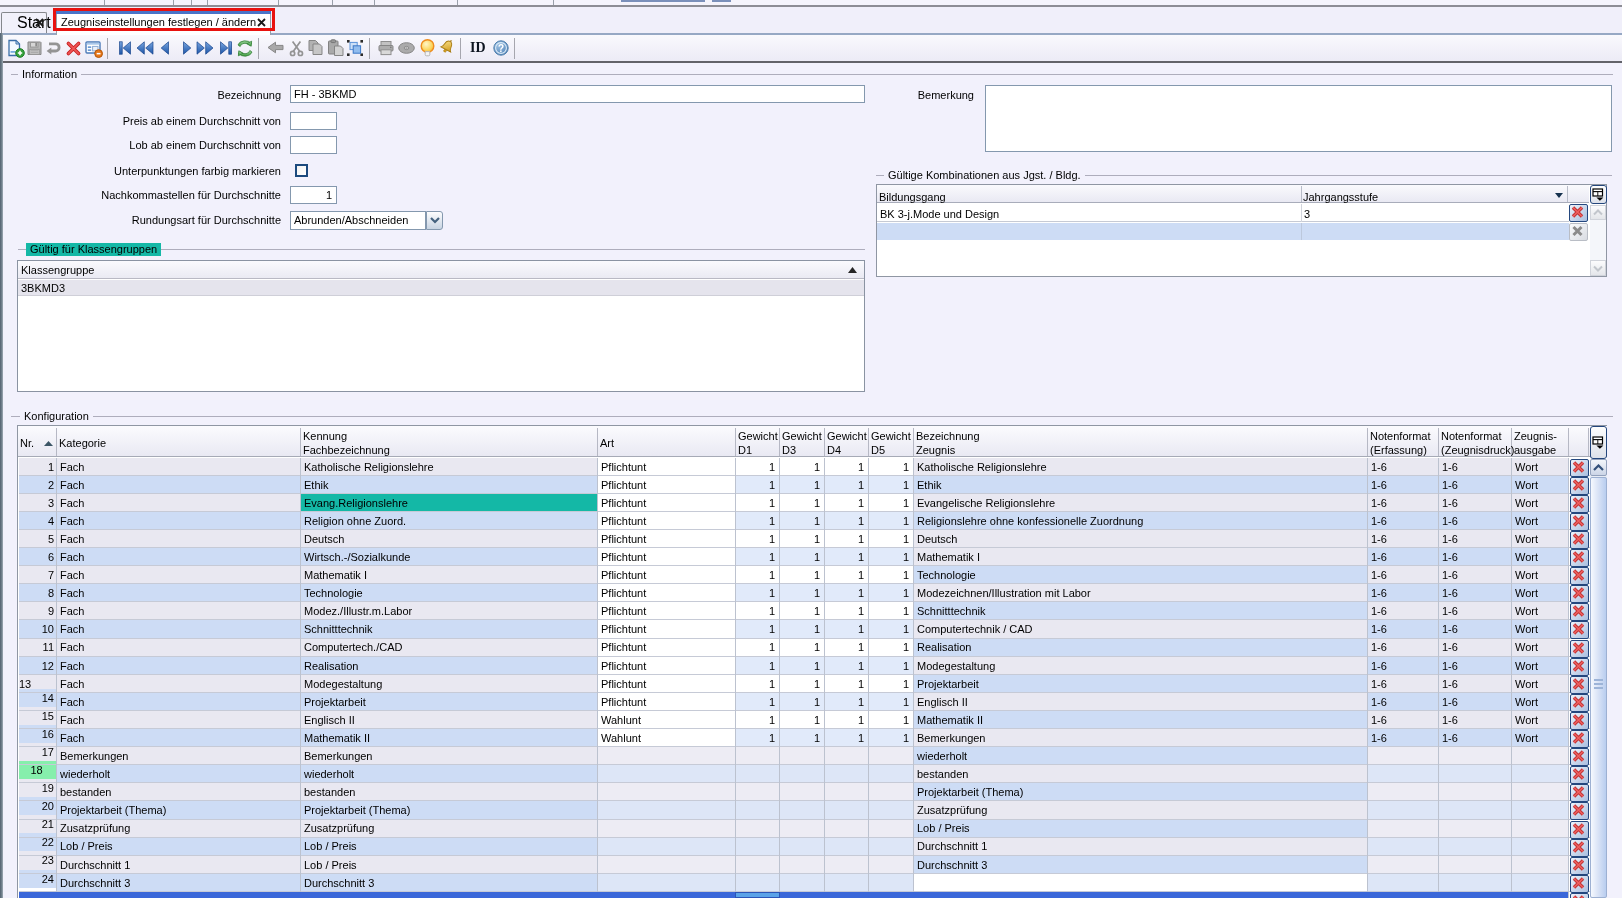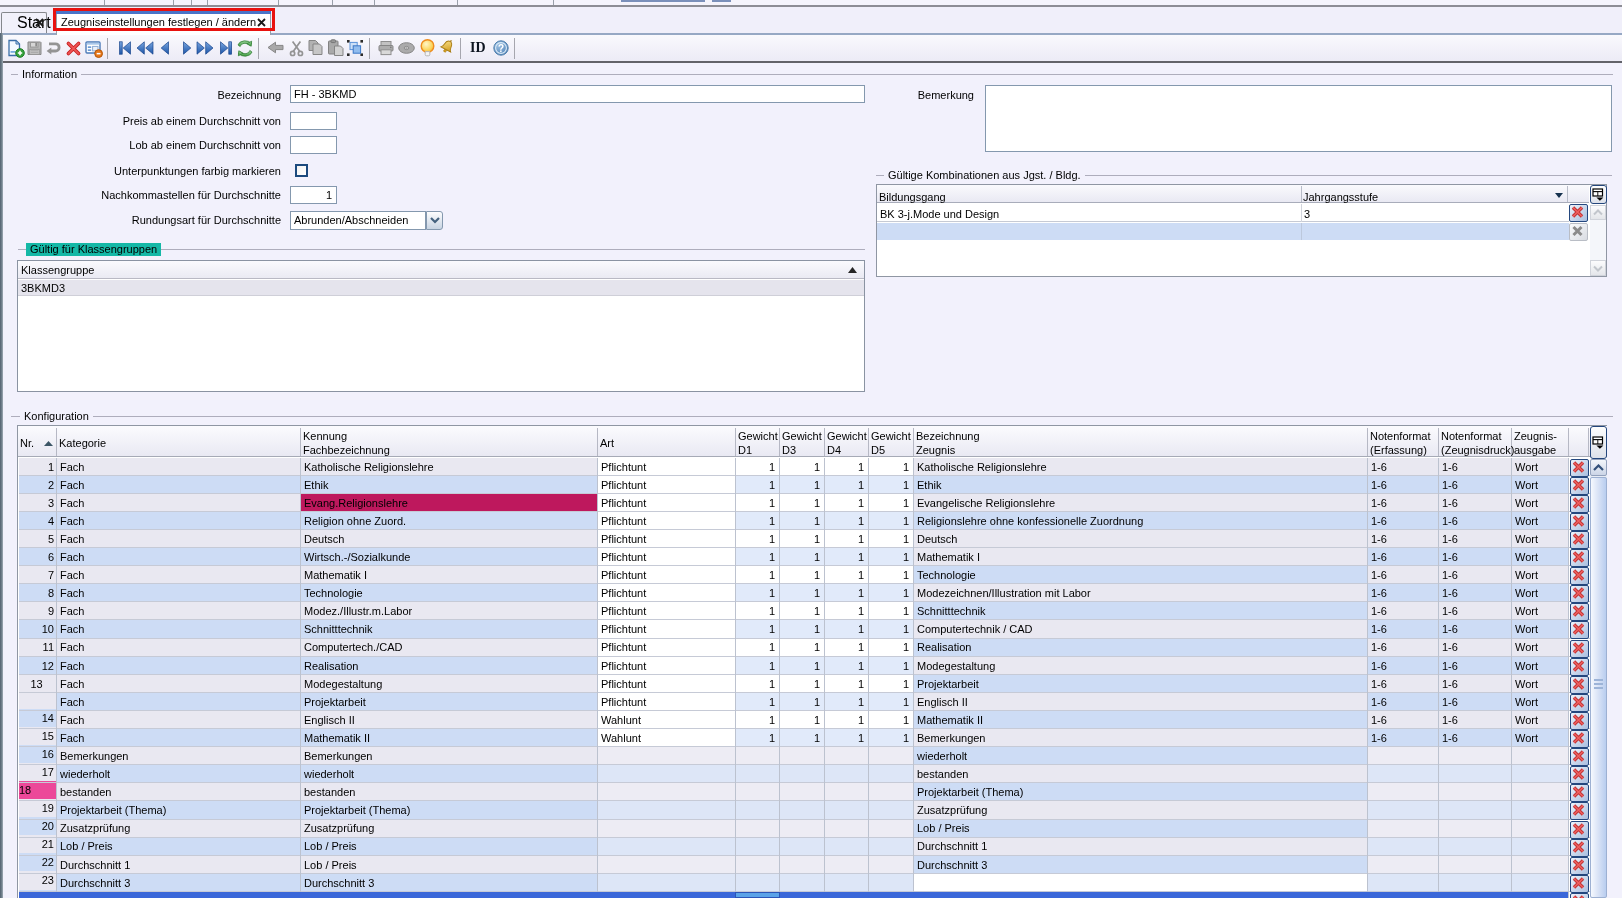--- a/index.html
+++ b/index.html
@@ -344,26 +344,26 @@
     <div style="height:18.1px;line-height:18.1px;background:#e9e8f1;padding-right:2px;text-align:right;overflow:hidden;white-space:nowrap;box-sizing:border-box">3</div>
     <div style="height:18.1px;line-height:18.1px;background:#cddcf5;padding-right:2px;text-align:right;overflow:hidden;white-space:nowrap;box-sizing:border-box">4</div>
     <div style="height:18.1px;line-height:18.1px;background:#e9e8f1;padding-right:2px;text-align:right;overflow:hidden;white-space:nowrap;box-sizing:border-box">5</div>
     <div style="height:18.1px;line-height:18.1px;background:#cddcf5;padding-right:2px;text-align:right;overflow:hidden;white-space:nowrap;box-sizing:border-box">6</div>
     <div style="height:18.1px;line-height:18.1px;background:#e9e8f1;padding-right:2px;text-align:right;overflow:hidden;white-space:nowrap;box-sizing:border-box">7</div>
     <div style="height:18.1px;line-height:18.1px;background:#cddcf5;padding-right:2px;text-align:right;overflow:hidden;white-space:nowrap;box-sizing:border-box">8</div>
     <div style="height:18.1px;line-height:18.1px;background:#e9e8f1;padding-right:2px;text-align:right;overflow:hidden;white-space:nowrap;box-sizing:border-box">9</div>
     <div style="height:18.1px;line-height:18.1px;background:#cddcf5;padding-right:2px;text-align:right;overflow:hidden;white-space:nowrap;box-sizing:border-box">10</div>
     <div style="height:18.1px;line-height:18.1px;background:#e9e8f1;padding-right:2px;text-align:right;overflow:hidden;white-space:nowrap;box-sizing:border-box">11</div>
     <div style="height:18.1px;line-height:18.1px;background:#cddcf5;padding-right:2px;text-align:right;overflow:hidden;white-space:nowrap;box-sizing:border-box">12</div>
-    <div style="height:34px;line-height:18.1px;background:#e9e8f1;padding-right:2px;text-align:center;overflow:hidden;white-space:nowrap;box-sizing:border-box">13</div>
+    <div style="height:14px;line-height:18.1px;background:#e9e8f1;padding-right:2px;text-align:left;overflow:hidden;white-space:nowrap;box-sizing:border-box">13</div>
     <div style="height:18.1px;line-height:18.1px;background:#cddcf5;padding-right:2px;text-align:right;overflow:hidden;white-space:nowrap;box-sizing:border-box">14</div>
     <div style="height:18.1px;line-height:18.1px;background:#e9e8f1;padding-right:2px;text-align:right;overflow:hidden;white-space:nowrap;box-sizing:border-box">15</div>
     <div style="height:18.1px;line-height:18.1px;background:#cddcf5;padding-right:2px;text-align:right;overflow:hidden;white-space:nowrap;box-sizing:border-box">16</div>
     <div style="height:18.1px;line-height:18.1px;background:#e9e8f1;padding-right:2px;text-align:right;overflow:hidden;white-space:nowrap;box-sizing:border-box">17</div>
-    <div style="height:18.1px;line-height:18.1px;background:#ec4899;padding-right:2px;text-align:left;overflow:hidden;white-space:nowrap;box-sizing:border-box">18</div>
+    <div style="height:18.1px;line-height:18.1px;background:#86efac;padding-right:2px;text-align:center;overflow:hidden;white-space:nowrap;box-sizing:border-box">18</div>
     <div style="height:18.1px;line-height:18.1px;background:#e9e8f1;padding-right:2px;text-align:right;overflow:hidden;white-space:nowrap;box-sizing:border-box">19</div>
     <div style="height:18.1px;line-height:18.1px;background:#cddcf5;padding-right:2px;text-align:right;overflow:hidden;white-space:nowrap;box-sizing:border-box">20</div>
     <div style="height:18.1px;line-height:18.1px;background:#e9e8f1;padding-right:2px;text-align:right;overflow:hidden;white-space:nowrap;box-sizing:border-box">21</div>
     <div style="height:18.1px;line-height:18.1px;background:#cddcf5;padding-right:2px;text-align:right;overflow:hidden;white-space:nowrap;box-sizing:border-box">22</div>
     <div style="height:18.1px;line-height:18.1px;background:#e9e8f1;padding-right:2px;text-align:right;overflow:hidden;white-space:nowrap;box-sizing:border-box">23</div>
     <div style="height:18.1px;line-height:18.1px;background:#cddcf5;padding-right:2px;text-align:right;overflow:hidden;white-space:nowrap;box-sizing:border-box">24</div>
   </div>
 <div class="a" style="left:57px;top:457.5px;width:243px">
     <div style="height:18.1px;line-height:18.1px;background:#e9e8f1;padding-left:3px;overflow:hidden;white-space:nowrap;box-sizing:border-box">Fach</div>
     <div style="height:18.1px;line-height:18.1px;background:#cddcf5;padding-left:3px;overflow:hidden;white-space:nowrap;box-sizing:border-box">Fach</div>
@@ -386,21 +386,21 @@
     <div style="height:18.1px;line-height:18.1px;background:#e9e8f1;padding-left:3px;overflow:hidden;white-space:nowrap;box-sizing:border-box">bestanden</div>
     <div style="height:18.1px;line-height:18.1px;background:#cddcf5;padding-left:3px;overflow:hidden;white-space:nowrap;box-sizing:border-box">Projektarbeit (Thema)</div>
     <div style="height:18.1px;line-height:18.1px;background:#e9e8f1;padding-left:3px;overflow:hidden;white-space:nowrap;box-sizing:border-box">Zusatzprüfung</div>
     <div style="height:18.1px;line-height:18.1px;background:#cddcf5;padding-left:3px;overflow:hidden;white-space:nowrap;box-sizing:border-box">Lob / Preis</div>
     <div style="height:18.1px;line-height:18.1px;background:#e9e8f1;padding-left:3px;overflow:hidden;white-space:nowrap;box-sizing:border-box">Durchschnitt 1</div>
     <div style="height:18.1px;line-height:18.1px;background:#cddcf5;padding-left:3px;overflow:hidden;white-space:nowrap;box-sizing:border-box">Durchschnitt 3</div>
   </div>
 <div class="a" style="left:301px;top:457.5px;width:296px">
     <div style="height:18.1px;line-height:18.1px;background:#e9e8f1;padding-left:3px;overflow:hidden;white-space:nowrap;box-sizing:border-box">Katholische Religionslehre</div>
     <div style="height:18.1px;line-height:18.1px;background:#cddcf5;padding-left:3px;overflow:hidden;white-space:nowrap;box-sizing:border-box">Ethik</div>
-    <div style="height:18.1px;line-height:18.1px;background:#be185d;padding-left:3px;overflow:hidden;white-space:nowrap;box-sizing:border-box">Evang.Religionslehre</div>
+    <div style="height:18.1px;line-height:18.1px;background:#14b8a6;padding-left:3px;overflow:hidden;white-space:nowrap;box-sizing:border-box">Evang.Religionslehre</div>
     <div style="height:18.1px;line-height:18.1px;background:#cddcf5;padding-left:3px;overflow:hidden;white-space:nowrap;box-sizing:border-box">Religion ohne Zuord.</div>
     <div style="height:18.1px;line-height:18.1px;background:#e9e8f1;padding-left:3px;overflow:hidden;white-space:nowrap;box-sizing:border-box">Deutsch</div>
     <div style="height:18.1px;line-height:18.1px;background:#cddcf5;padding-left:3px;overflow:hidden;white-space:nowrap;box-sizing:border-box">Wirtsch.-/Sozialkunde</div>
     <div style="height:18.1px;line-height:18.1px;background:#e9e8f1;padding-left:3px;overflow:hidden;white-space:nowrap;box-sizing:border-box">Mathematik I</div>
     <div style="height:18.1px;line-height:18.1px;background:#cddcf5;padding-left:3px;overflow:hidden;white-space:nowrap;box-sizing:border-box">Technologie</div>
     <div style="height:18.1px;line-height:18.1px;background:#e9e8f1;padding-left:3px;overflow:hidden;white-space:nowrap;box-sizing:border-box">Modez./Illustr.m.Labor</div>
     <div style="height:18.1px;line-height:18.1px;background:#cddcf5;padding-left:3px;overflow:hidden;white-space:nowrap;box-sizing:border-box">Schnitttechnik</div>
     <div style="height:18.1px;line-height:18.1px;background:#e9e8f1;padding-left:3px;overflow:hidden;white-space:nowrap;box-sizing:border-box">Computertech./CAD</div>
     <div style="height:18.1px;line-height:18.1px;background:#cddcf5;padding-left:3px;overflow:hidden;white-space:nowrap;box-sizing:border-box">Realisation</div>
     <div style="height:18.1px;line-height:18.1px;background:#e9e8f1;padding-left:3px;overflow:hidden;white-space:nowrap;box-sizing:border-box">Modegestaltung</div>

